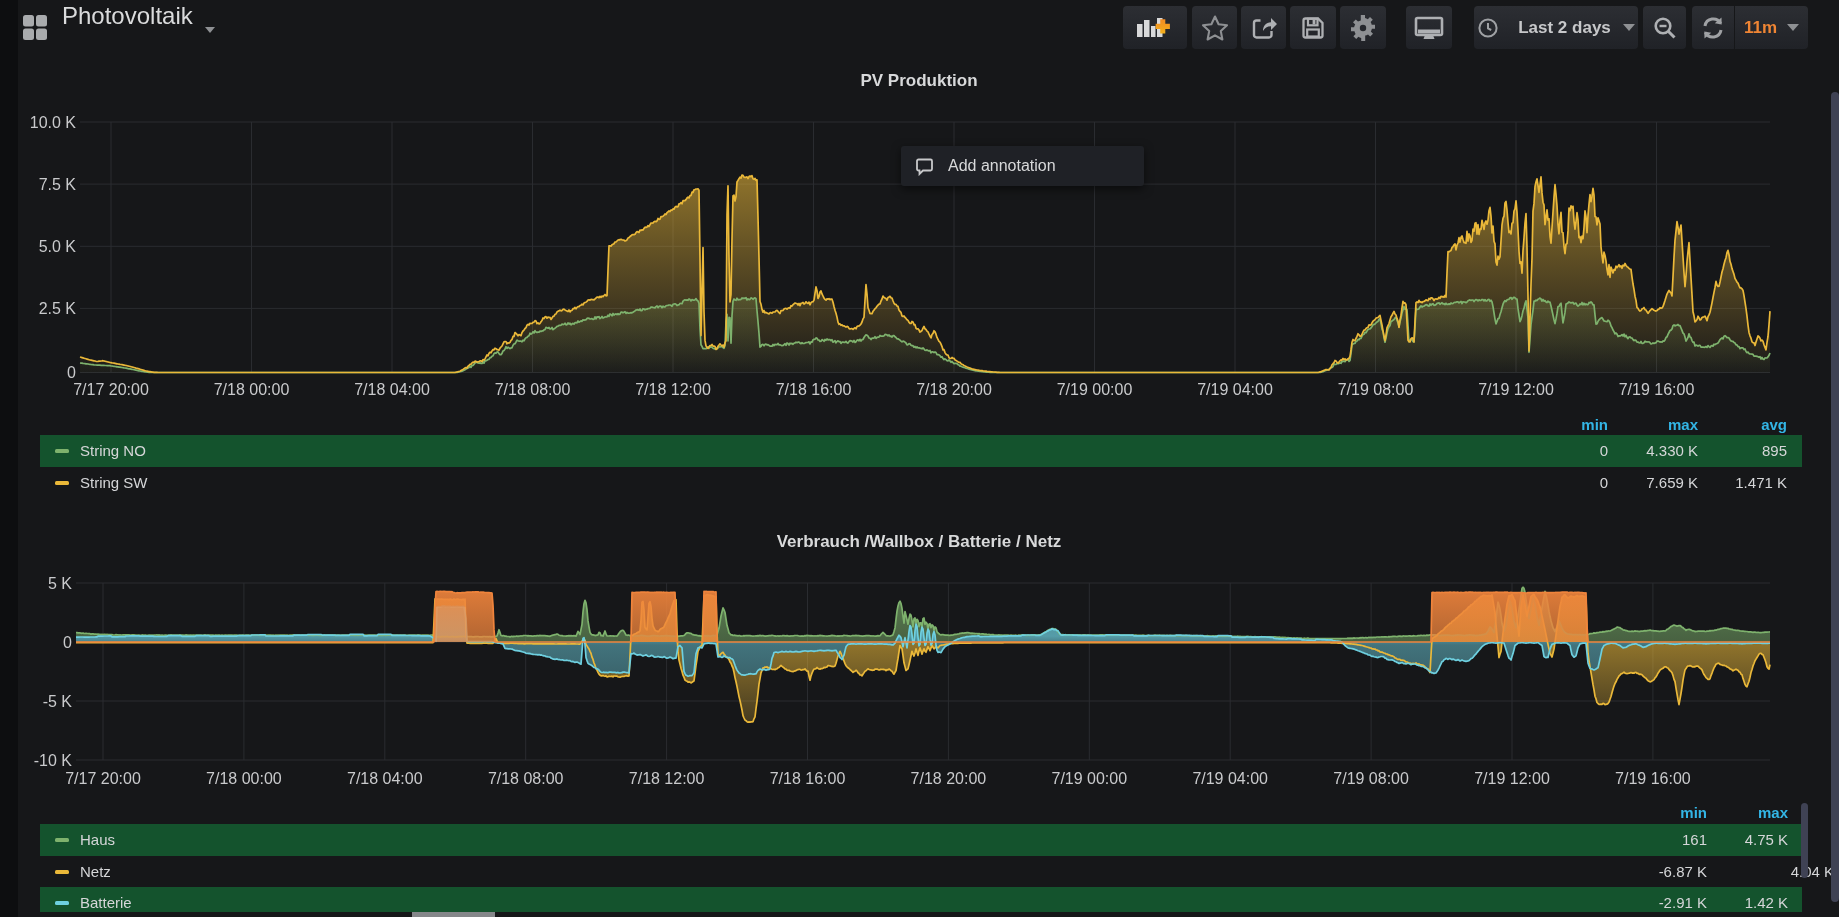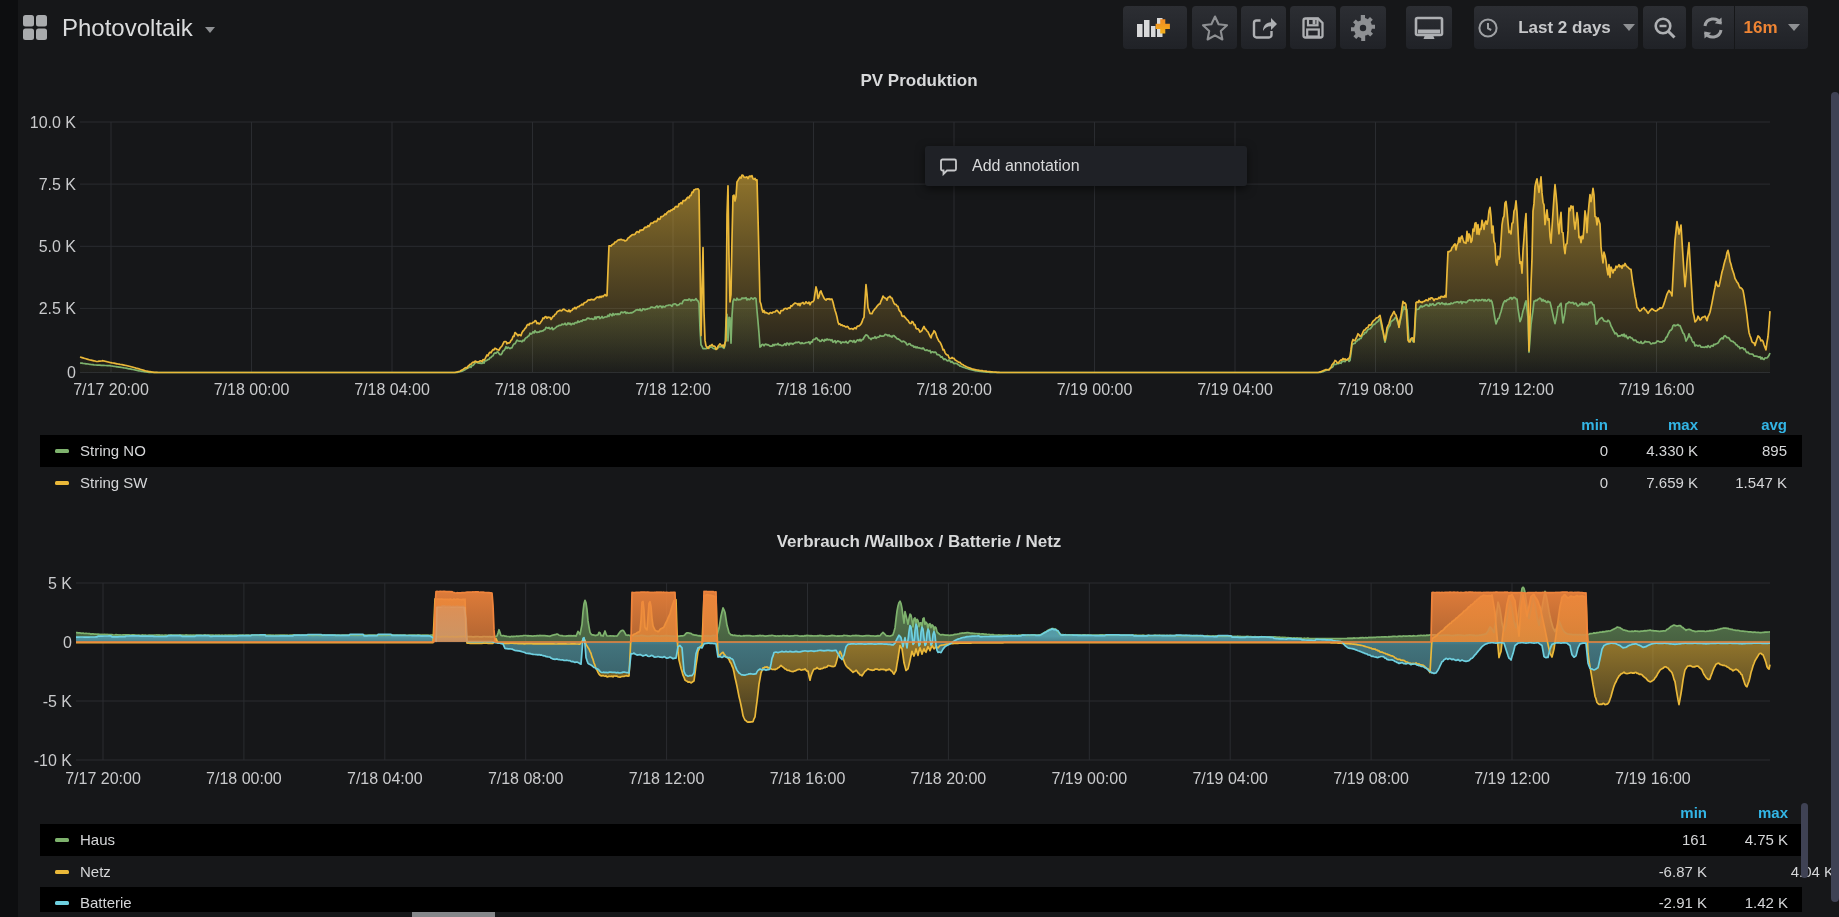--- a/index.html
+++ b/index.html
@@ -1,29 +1,29 @@
 <!DOCTYPE html>
 <html><head><meta charset="utf-8">
 <style>
 * { margin:0; padding:0; box-sizing:border-box; }
 html,body { width:1839px; height:917px; background:#161719; overflow:hidden; font-family:"Liberation Sans", sans-serif; }
 .side { position:absolute; left:0; top:0; width:18px; height:917px; background:#0d0e10; }
 .appicon { position:absolute; left:23px; top:15px; }
-.dashtitle { position:absolute; left:62px; top:14px; font-size:24px; color:#dadbdc; }
+.dashtitle { position:absolute; left:62px; top:2px; font-size:24px; color:#dadbdc; }
 .hbtn { position:absolute; top:6px; height:43px; background:linear-gradient(#2c2e33,#202227); border-radius:4px; display:flex; align-items:center; justify-content:center; }
 .caret { width:0; height:0; border-left:6px solid transparent; border-right:6px solid transparent; border-top:7px solid #8e9093; display:inline-block; }
 .tptext { color:#c7c8ca; font-size:17px; font-weight:bold; margin-left:19px; }
 .lhead { position:absolute; left:40px; width:1762px; height:27px; }
 .lcol { position:absolute; top:4px; width:150px; text-align:right; color:#33b5e5; font-size:15px; font-weight:bold; }
 .lrow { position:absolute; left:40px; width:1762px; }
-.stripe { background:#000000; }
+.stripe { background:#14532d; }
 .sw { position:absolute; left:15px; top:14px; width:14px; height:4px; border-radius:1.5px; }
 .lname { position:absolute; left:40px; top:7px; font-size:15px; color:#d5d6d8; }
 .lval { position:absolute; top:7px; width:150px; text-align:right; font-size:15px; color:#d5d6d8; }
-.popup { position:absolute; left:901px; top:146px; width:322px; height:40px; background:#1f2126; border-radius:3px; box-shadow:0 3px 10px rgba(0,0,0,0.55); display:flex; align-items:center; padding-left:14px; color:#d8d9da; font-size:16px;margin-left:24px; }
+.popup { position:absolute; left:901px; top:146px; width:243px; height:40px; background:#1f2126; border-radius:3px; box-shadow:0 3px 10px rgba(0,0,0,0.55); display:flex; align-items:center; padding-left:14px; color:#d8d9da; font-size:16px; }
 .vscroll { position:absolute; left:1831px; top:92px; width:8px; height:810px; background:#3f4254; border-radius:4px; }
 .lscroll { position:absolute; left:1800.5px; top:803px; width:7.5px; height:75px; background:#3f4254; border-radius:4px; }
 .hscroll { position:absolute; left:412px; top:912px; width:83px; height:5px; background:#85878a; }
 </style></head>
 <body>
 <svg width="1839" height="917" viewBox="0 0 1839 917" style="position:absolute;left:0;top:0" shape-rendering="auto">
 <defs>
 <linearGradient id="g1y" gradientUnits="userSpaceOnUse" x1="0" y1="122" x2="0" y2="372.5">
         <stop offset="0" stop-color="rgb(234,184,57)" stop-opacity="0.72"></stop>
         <stop offset="1" stop-color="rgb(234,184,57)" stop-opacity="0.02"></stop>
@@ -208,42 +208,42 @@
   </div>
 <div class="hbtn" style="left:1692px;width:42px;border-radius:4px 0 0 4px">
     <svg width="26" height="26" viewBox="0 0 26 26">
       <path d="M5 11 A8.3 8.3 0 0 1 20.6 8.5" fill="none" stroke="#9fa1a4" stroke-width="3"></path>
       <path d="M21.5 2.5 L21.7 9.6 L14.8 8.3 Z" fill="#9fa1a4"></path>
       <path d="M21 15 A8.3 8.3 0 0 1 5.4 17.5" fill="none" stroke="#9fa1a4" stroke-width="3"></path>
       <path d="M4.5 23.5 L4.3 16.4 L11.2 17.7 Z" fill="#9fa1a4"></path>
     </svg>
   </div>
 <div class="hbtn" style="left:1735px;width:73px;border-radius:0 4px 4px 0">
-    <span style="color:#ef8534;font-size:17px;font-weight:bold">16m</span>
+    <span style="color:#ef8534;font-size:17px;font-weight:bold">11m</span>
     <span class="caret" style="margin-left:10px"></span>
   </div>
 
 <div class="lhead" style="top:412px">
     <span class="lcol" style="left:1418px">min</span>
     <span class="lcol" style="left:1508px">max</span>
     <span class="lcol" style="left:1597px">avg</span>
   </div>
 <div class="lrow stripe" style="top:435px;height:32px">
     <span class="sw" style="background:#7EB26D"></span>
     <span class="lname">String NO</span>
     <span class="lval" style="left:1418px">0</span>
     <span class="lval" style="left:1508px">4.330 K</span>
     <span class="lval" style="left:1597px">895</span>
   </div>
 <div class="lrow" style="top:467px;height:32px">
     <span class="sw" style="background:#EAB839"></span>
     <span class="lname">String SW</span>
     <span class="lval" style="left:1418px">0</span>
     <span class="lval" style="left:1508px">7.659 K</span>
-    <span class="lval" style="left:1597px">1.547 K</span>
+    <span class="lval" style="left:1597px">1.471 K</span>
   </div>
 
 <div class="lhead" style="top:800px">
     <span class="lcol" style="left:1517px">min</span>
     <span class="lcol" style="left:1598px">max</span>
   </div>
 <div class="lrow stripe" style="top:824px;height:31.5px">
     <span class="sw" style="background:#7EB26D"></span>
     <span class="lname">Haus</span>
     <span class="lval" style="left:1517px">161</span>

